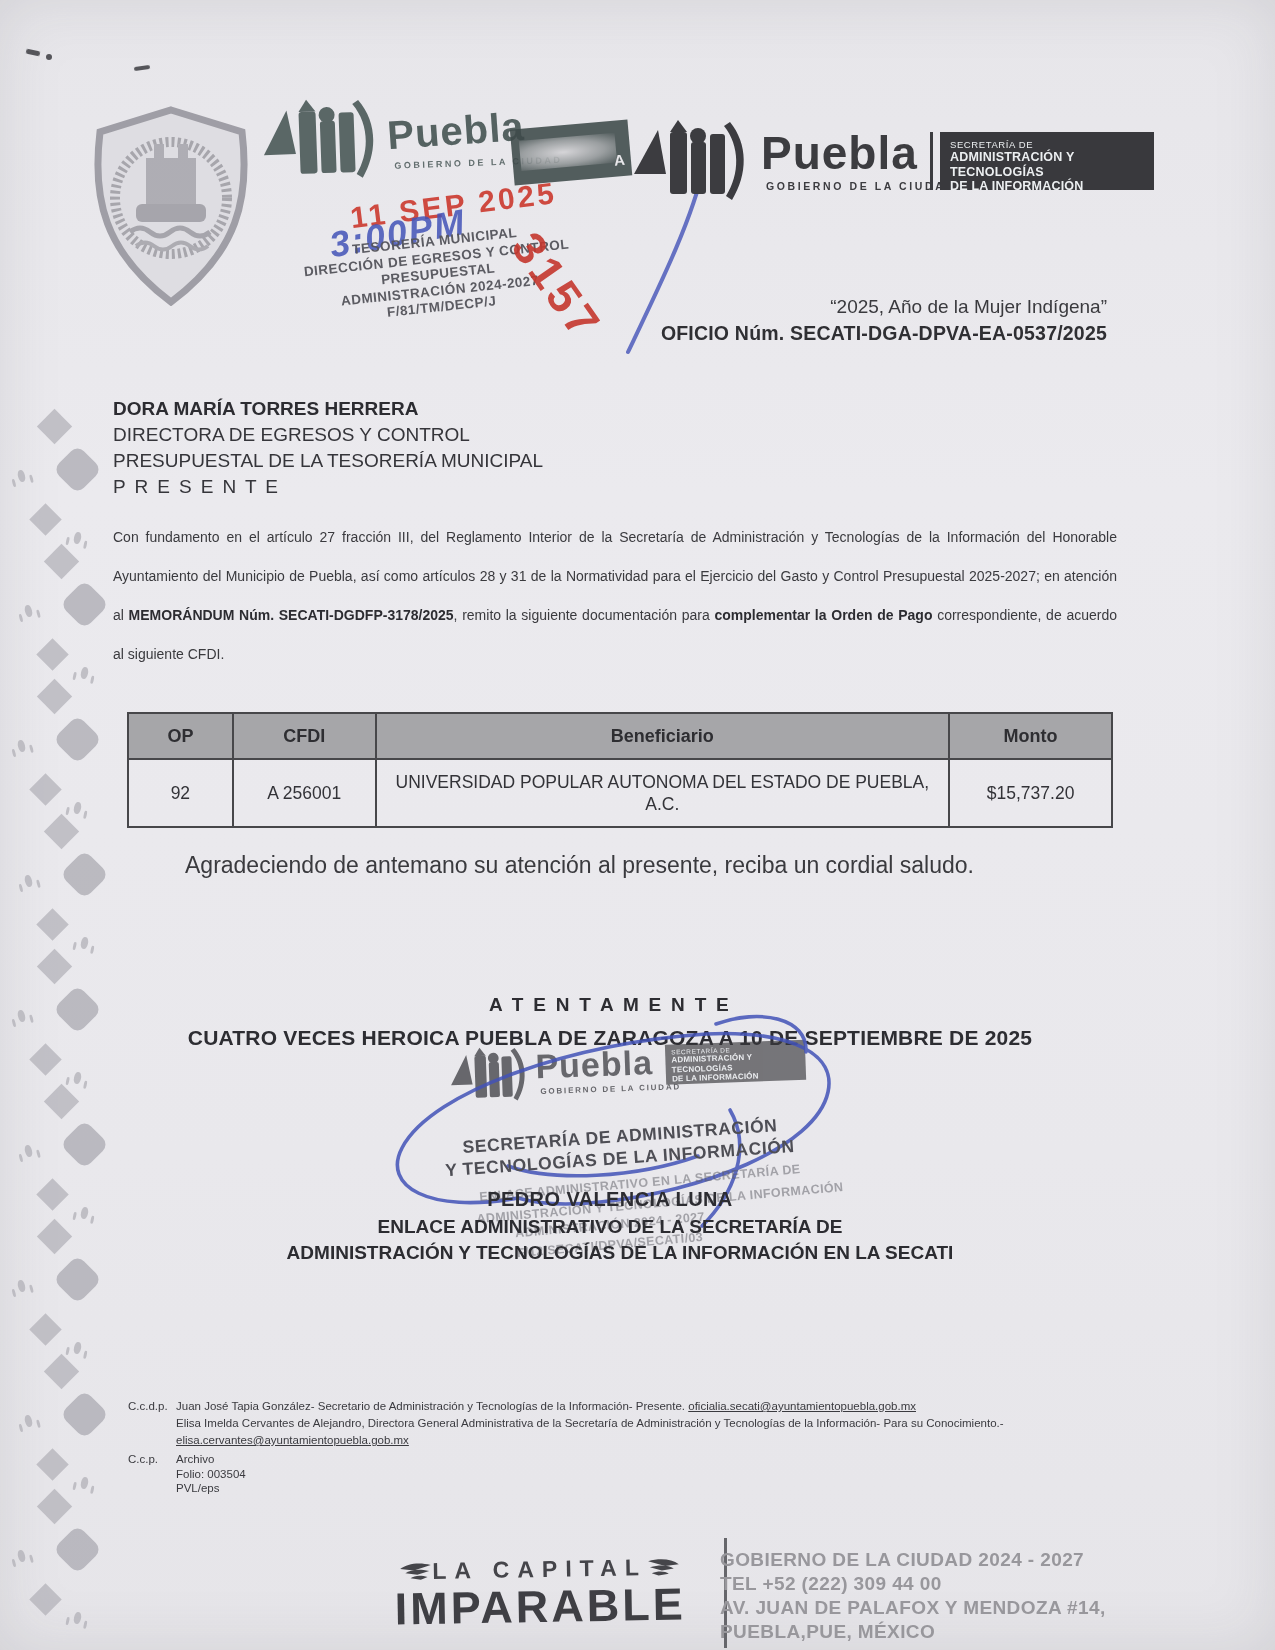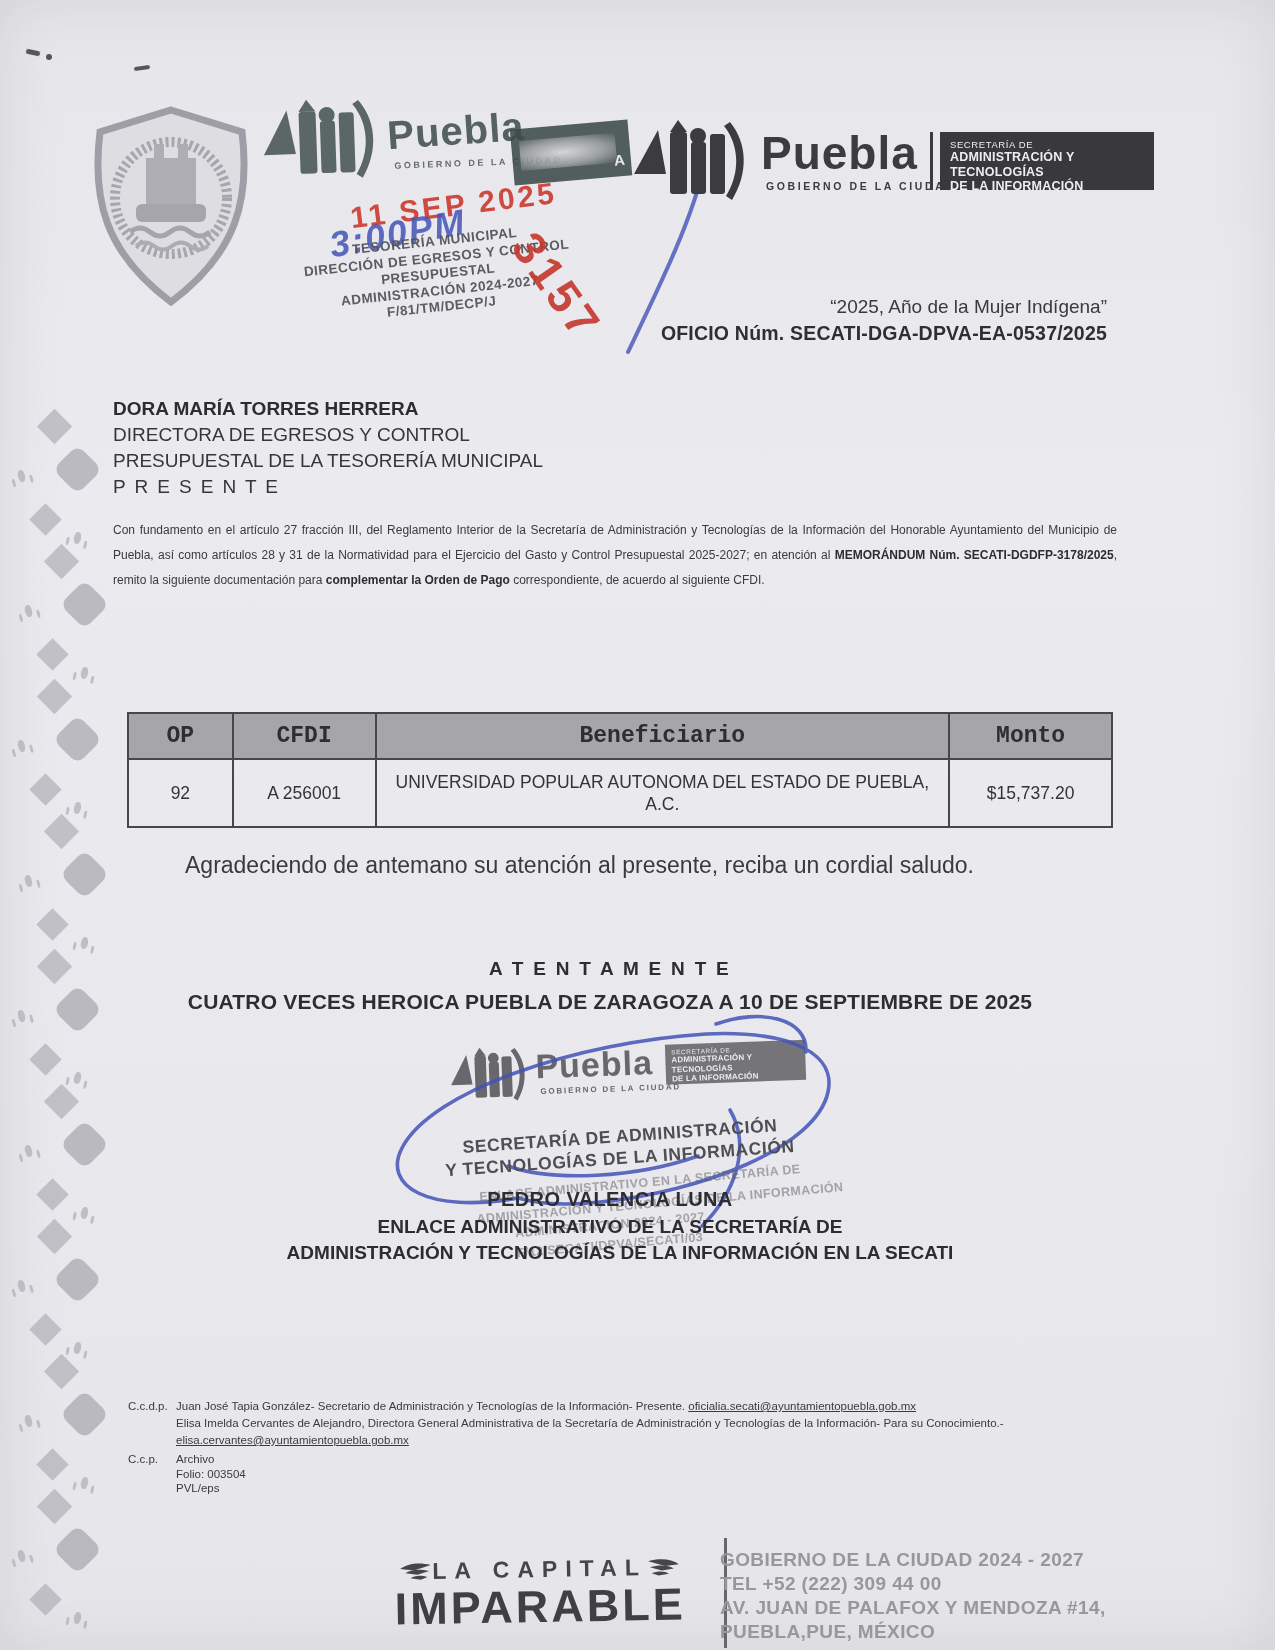--- a/index.html
+++ b/index.html
@@ -50,31 +50,31 @@
   .badge .b1{font-size:9.5px;letter-spacing:.6px;font-weight:400;}
   .badge .b2,.badge .b3{font-size:12.5px;font-weight:800;letter-spacing:.2px;line-height:14.5px;}
   
   #year-legend{right:168px;top:296px;font-size:19px;color:#3a3a3e;text-align:right;}
   #oficio{right:168px;top:322px;font-size:19.5px;font-weight:700;color:#2f2f33;text-align:right;letter-spacing:.2px;margin-left:46px;}
   
   #recipient{left:113px;top:396px;font-size:19px;line-height:26px;color:#35353a;}
   #recipient .rname{font-weight:700;color:#2c2c31;}
   #recipient .present{letter-spacing:.1em;}
   
-  #body-par{left:113px;top:518px;width:1004px;font-size:12px;line-height:25px;text-align:justify;color:#3a3a3e;}
+  #body-par{left:113px;top:518px;width:1004px;font-size:14px;line-height:39px;text-align:justify;color:#3a3a3e;}
   #body-par b{color:#2c2c31;}
   
   #cfdi-table{left:127px;top:712px;width:986px;border-collapse:collapse;}
-  #cfdi-table th{background:#a6a6a9;border:2px solid #47474a;font-size:23px;font-weight:700;color:#2e2e32;height:42px;font-family:Liberation Mono, monospace;}
+  #cfdi-table th{background:#a6a6a9;border:2px solid #47474a;font-size:18px;font-weight:700;color:#2e2e32;height:42px;}
   #cfdi-table td{border:2px solid #47474a;font-size:17.5px;color:#333338;text-align:center;height:62px;line-height:22px;padding:2px 6px;}
   
   #closing{left:185px;top:852px;font-size:23px;color:#3a3a3e;}
   
   #atent{left:120px;top:958px;width:980px;text-align:center;color:#2d2d32;}
-  #atent .a1{font-size:19px;font-weight:700;letter-spacing:.12em;}
+  #atent .a1{font-size:19px;font-weight:700;letter-spacing:.12em;margin-top:36px;}
   #atent .a2{font-size:21px;font-weight:700;margin-top:10px;letter-spacing:.2px;}
   #atent .a3{font-size:19px;font-weight:700;margin-top:4px;}
   
   #sig-logo{left:448px;top:1038px;width:360px;height:80px;transform:rotate(-2deg);opacity:.82;}
   #sig-logo .logo-brand{left:88px;top:6px;font-size:34px;color:#4b4b50;}
   #sig-logo .logo-brand-sub{left:92px;top:46px;font-size:8px;color:#4b4b50;letter-spacing:1.8px;}
   #sig-logo .badge{left:218px;top:8px;width:140px;height:40px;padding:4px 6px;opacity:.8;}
   #sig-logo .badge .b1{font-size:6.5px;}
   #sig-logo .badge .b2,#sig-logo .badge .b3{font-size:8px;line-height:9.5px;}
   .sig-stamp{position:absolute;width:560px;text-align:center;transform:rotate(-4deg);font-weight:700;color:#4e4e55;}

